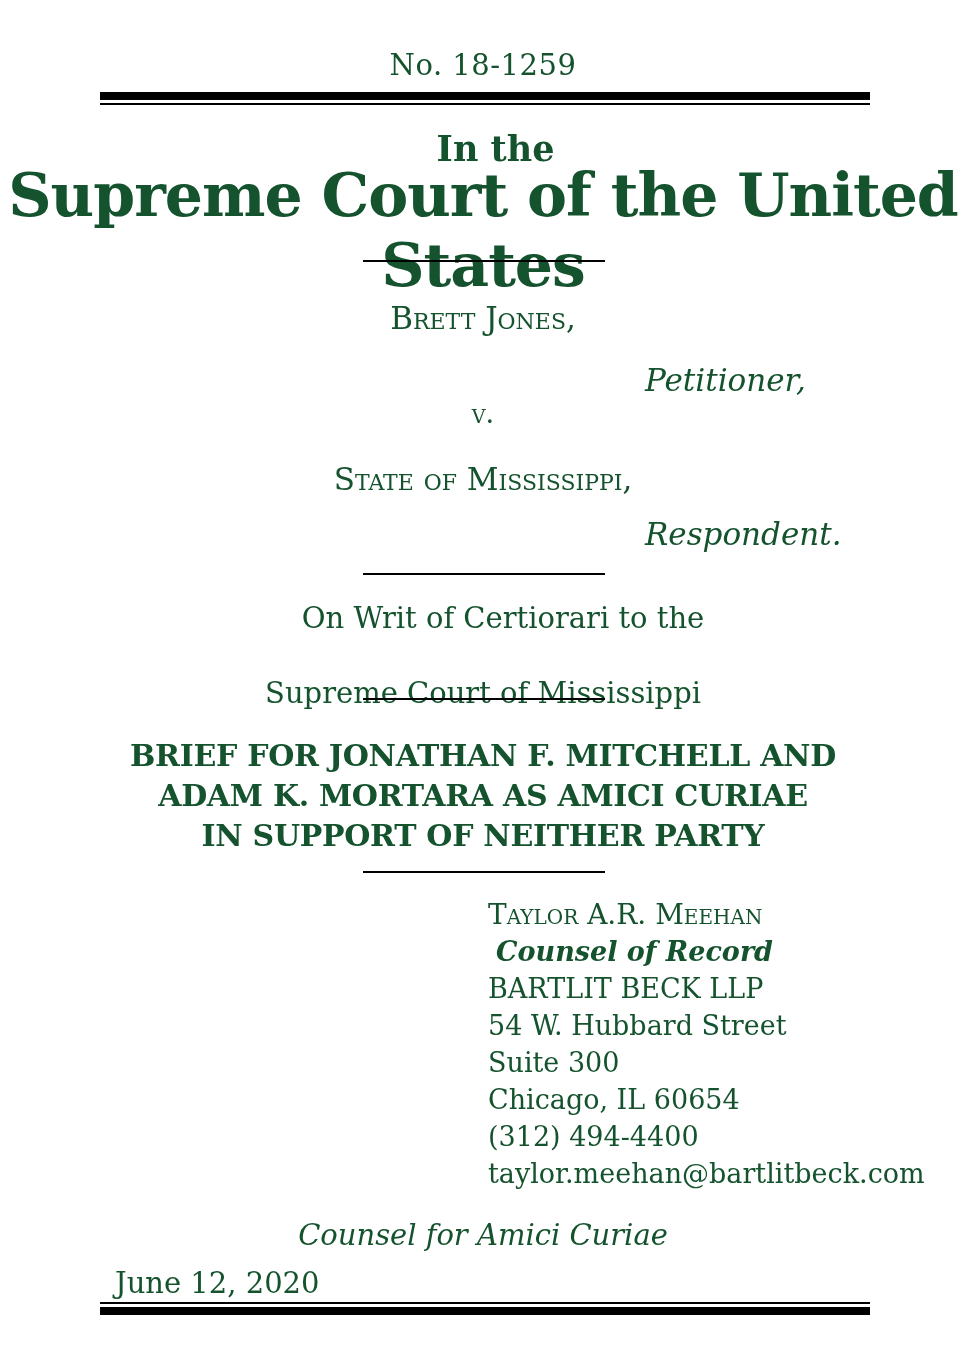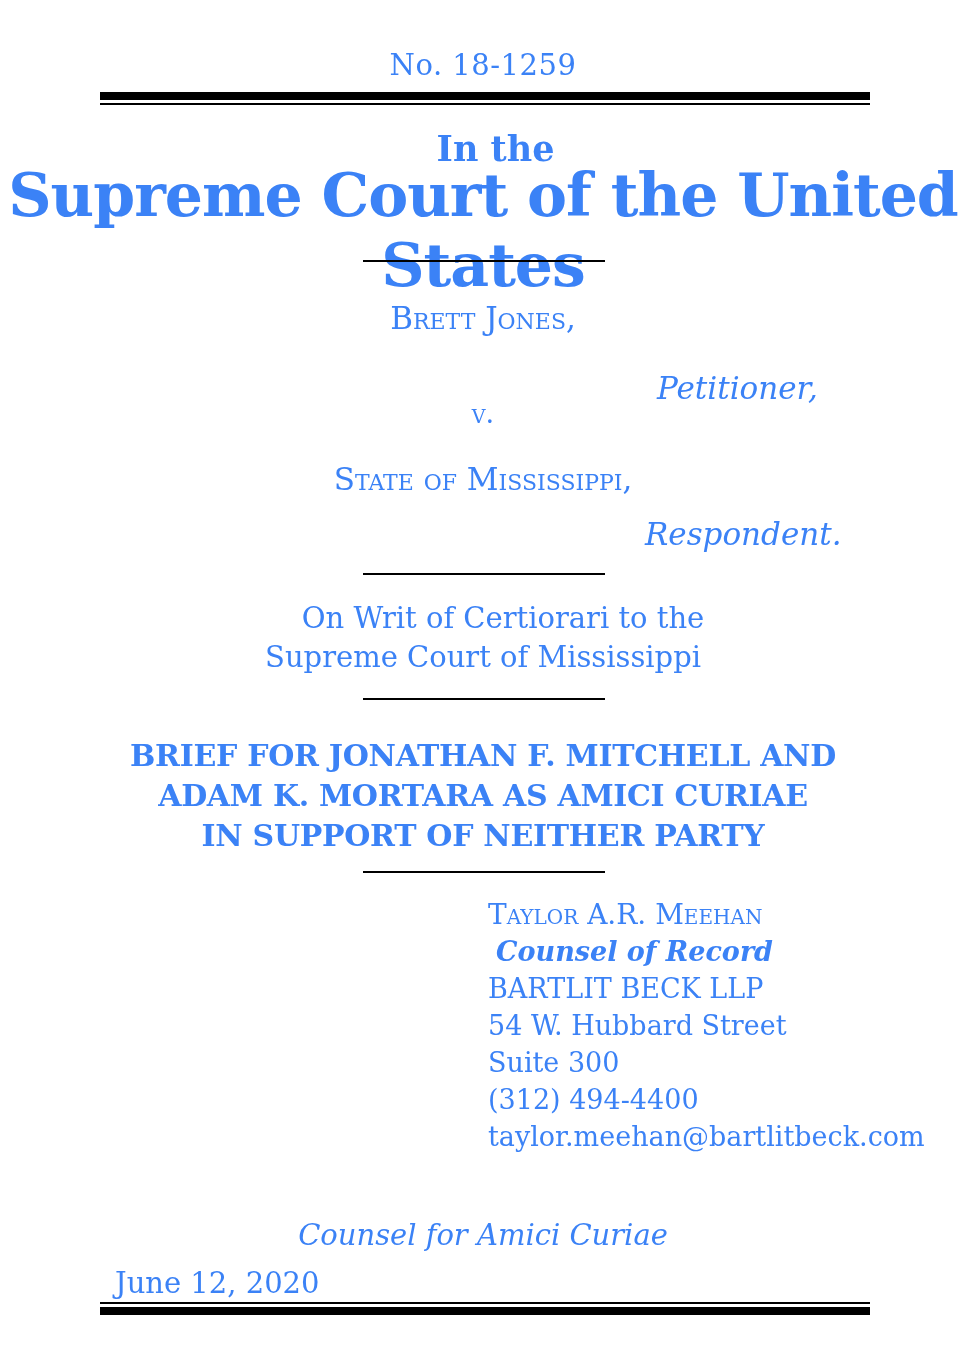--- a/index.html
+++ b/index.html
@@ -5,21 +5,21 @@
   html, body {
     margin: 0;
     padding: 0;
     background: #ffffff;
   }
   .page {
     position: relative;
     width: 966px;
     height: 1370px;
     background: #ffffff;
-    color: #3b82f6;
+    color: #14532d;
     font-family: "DejaVu Serif", serif;
     overflow: hidden;
   }
   .abs { position: absolute; }
   .centered { left: 0; right: 0; text-align: center; }
 
   
   .docket {
     top: 48px;
     font-size: 29px;
@@ -62,29 +62,29 @@
   .divider-4 { top: 871px; }
 
   
   .smallcaps { font-variant: small-caps; }
   .petitioner-name { top: 300px; font-size: 31px; }
   .party-label {
     font-style: italic;
     font-size: 31px;
     left: 645px;
   }
-  .petitioner-label { top: 370px; margin-left: 12px; }
+  .petitioner-label { top: 362px; }
   .versus { top: 398px; font-size: 27px; font-variant: small-caps; }
   .respondent-name { top: 461px; font-size: 31px; }
   .respondent-label { top: 516px; }
 
   
   .cert-line { font-size: 29px; }
   .cert-line-1 { top: 601px; padding-left: 40px; }
-  .cert-line-2 { top: 640px; }
+  .cert-line-2 { top: 676px; }
 
   
   .brief-title-line {
     font-weight: bold;
     font-size: 30px;
     letter-spacing: -0.3px;
   }
   .brief-title-1 { top: 738px; }
   .brief-title-2 { top: 778px; }
   .brief-title-3 { top: 818px; }
@@ -149,20 +149,21 @@
   <div class="abs centered brief-title-line brief-title-3">IN SUPPORT OF NEITHER PARTY</div>
 
   <div class="abs divider divider-4"></div>
 
   <div class="abs counsel-block">
     <div class="counsel-name">Taylor A.R. Meehan</div>
     <div class="counsel-role">Counsel of Record</div>
     <div>BARTLIT BECK LLP</div>
     <div>54 W. Hubbard Street</div>
     <div>Suite 300</div>
+    <div>Chicago, IL 60654</div>
     <div>(312) 494-4400</div>
     <div>taylor.meehan@bartlitbeck.com</div>
   </div>
 
   <div class="abs centered counsel-footer">Counsel for Amici Curiae</div>
   <div class="abs filing-date">June 12, 2020</div>
 
   <div class="abs rule rule-bottom">
     <div class="line"></div>
     <div class="gap"></div>

